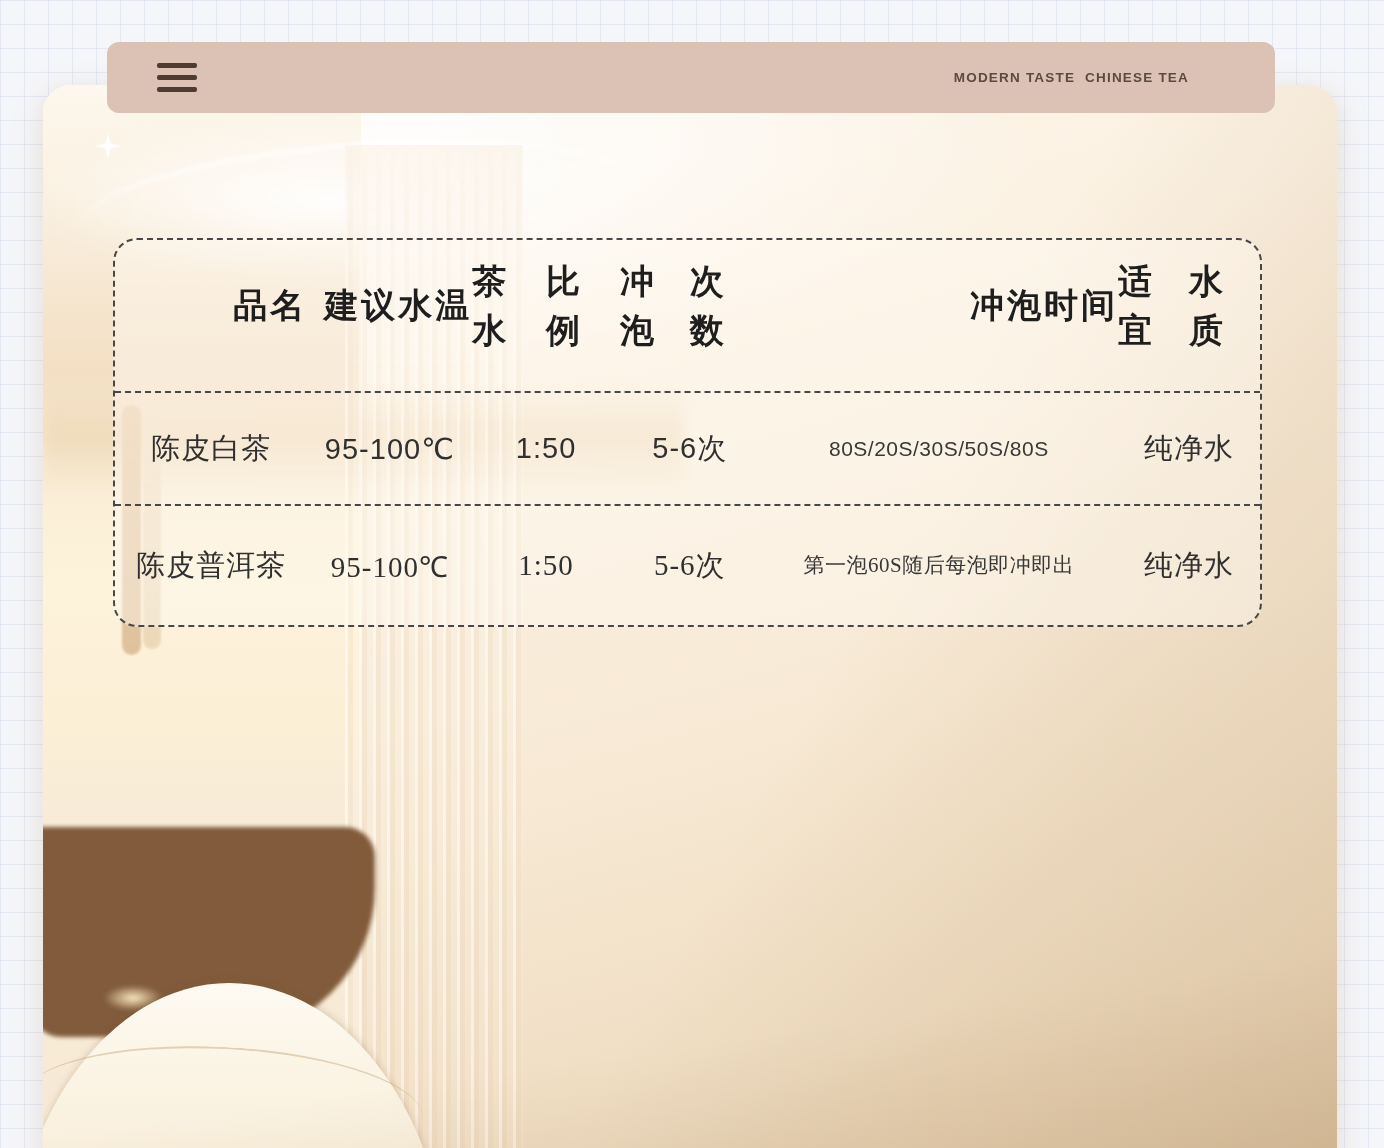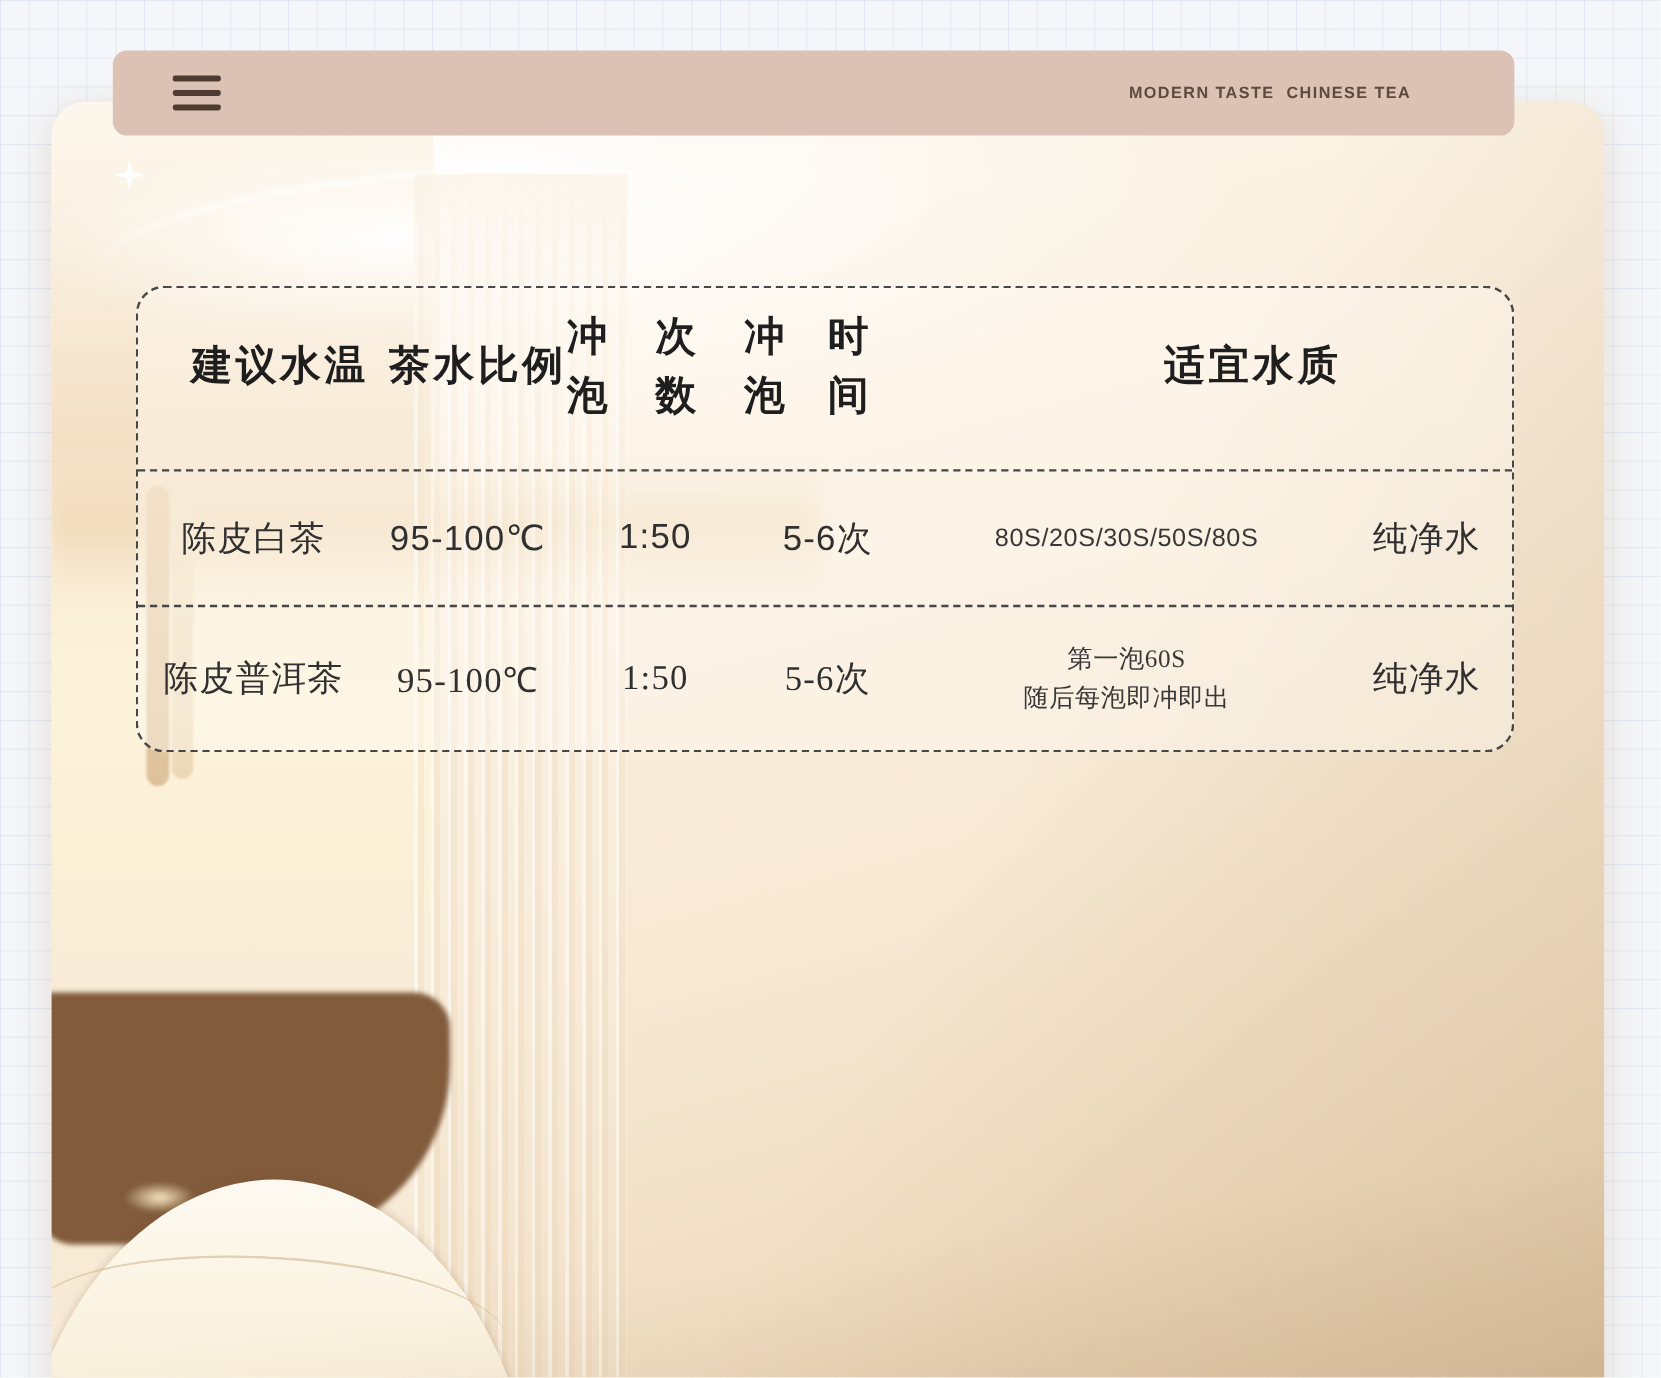--- a/index.html
+++ b/index.html
@@ -70,42 +70,42 @@
     border-top:2px solid rgba(205,175,135,.55);transform:rotate(3deg);}
   .sparkle{position:absolute;left:52px;top:48px;width:26px;height:26px;background:#fff;
     clip-path:polygon(50% 0,60% 40%,100% 50%,60% 60%,50% 100%,40% 60%,0 50%,40% 40%);
     filter:blur(.5px) drop-shadow(0 0 6px rgba(255,255,255,.9));}
   .shade-br{position:absolute;inset:0;pointer-events:none;
     background:
       linear-gradient(118deg, rgba(0,0,0,0) 58%, rgba(196,162,120,.18) 76%, rgba(178,142,100,.26) 100%),
       linear-gradient(172deg, rgba(0,0,0,0) 82%, rgba(168,132,92,.22) 100%);}
 
   
-  .topbar{position:absolute;left:94px;top:42px;width:1168px;height:71px;border-radius:12px;
+  .topbar{position:absolute;left:107px;top:42px;width:1168px;height:71px;border-radius:12px;
     background:#dbc2b4;z-index:6;display:flex;align-items:center;}
   .menu-btn{position:absolute;left:50px;top:0;height:100%;display:flex;flex-direction:column;
     justify-content:center;gap:7px;cursor:pointer;background:none;border:none;padding:0;}
   .menu-btn span{display:block;width:40px;height:5px;border-radius:2px;background:#4e3c32;}
   .brand{position:absolute;right:86px;top:0;height:100%;display:flex;align-items:center;
     font-size:13.5px;font-weight:bold;letter-spacing:1.2px;color:#5c4a40;white-space:pre;}
 
   
   .brew-table{position:absolute;left:70px;top:153px;width:1149px;height:389px;z-index:5;
     border:2px dashed #474747;border-radius:24px;display:flex;flex-direction:column;
     background:rgba(255,250,243,.42);box-sizing:border-box;}
   .tr{display:grid;grid-template-columns:16.8% 14.4% 12.9% 12.2% 31.3% 12.4%;}
   .tr.head{height:151px;border-bottom:2px dashed #474747;}
   .tr.r1{height:111px;border-bottom:2px dashed #474747;}
   .tr.r2{flex:1;font-family:Liberation Serif, serif;}
   .th{display:flex;flex-direction:row;justify-content:flex-end;align-items:center;
     padding-bottom:20px;font-size:34px;font-weight:600;color:#1e1e1e;line-height:1.42;
     letter-spacing:3px;}
   .td{display:flex;align-items:center;justify-content:center;
     font-size:29px;color:#303030;letter-spacing:1px;text-align:left;}
-  .td.small{flex-direction:column;font-size:21px;line-height:1.5;color:#383838;letter-spacing:.5px;}
+  .td.small{font-size:21px;line-height:1.5;color:#383838;letter-spacing:.5px;}
 </style>
 </head>
 <body>
 
 <div class="stage">
 
   <div class="card">
     <div class="cup-col"></div>
     <div class="cup-top-glow"></div>
     <div class="cup-arc"></div>
@@ -114,20 +114,24 @@
     <div class="spoon-b"></div>
     <div class="flute"></div>
     <div class="peel"></div>
     <div class="peel-glint"></div>
     <div class="cup-white"></div>
     <div class="cup-seam"></div>
     <div class="sparkle"></div>
 
     <div class="brew-table">
       <div class="tr head">
+        <div class="th">
+          <span>品名</span>
+          <span></span>
+        </div>
         <div class="th">
           <span>建议</span>
           <span>水温</span>
         </div>
         <div class="th">
           <span>茶水</span>
           <span>比例</span>
         </div>
         <div class="th">
           <span>冲泡</span>

